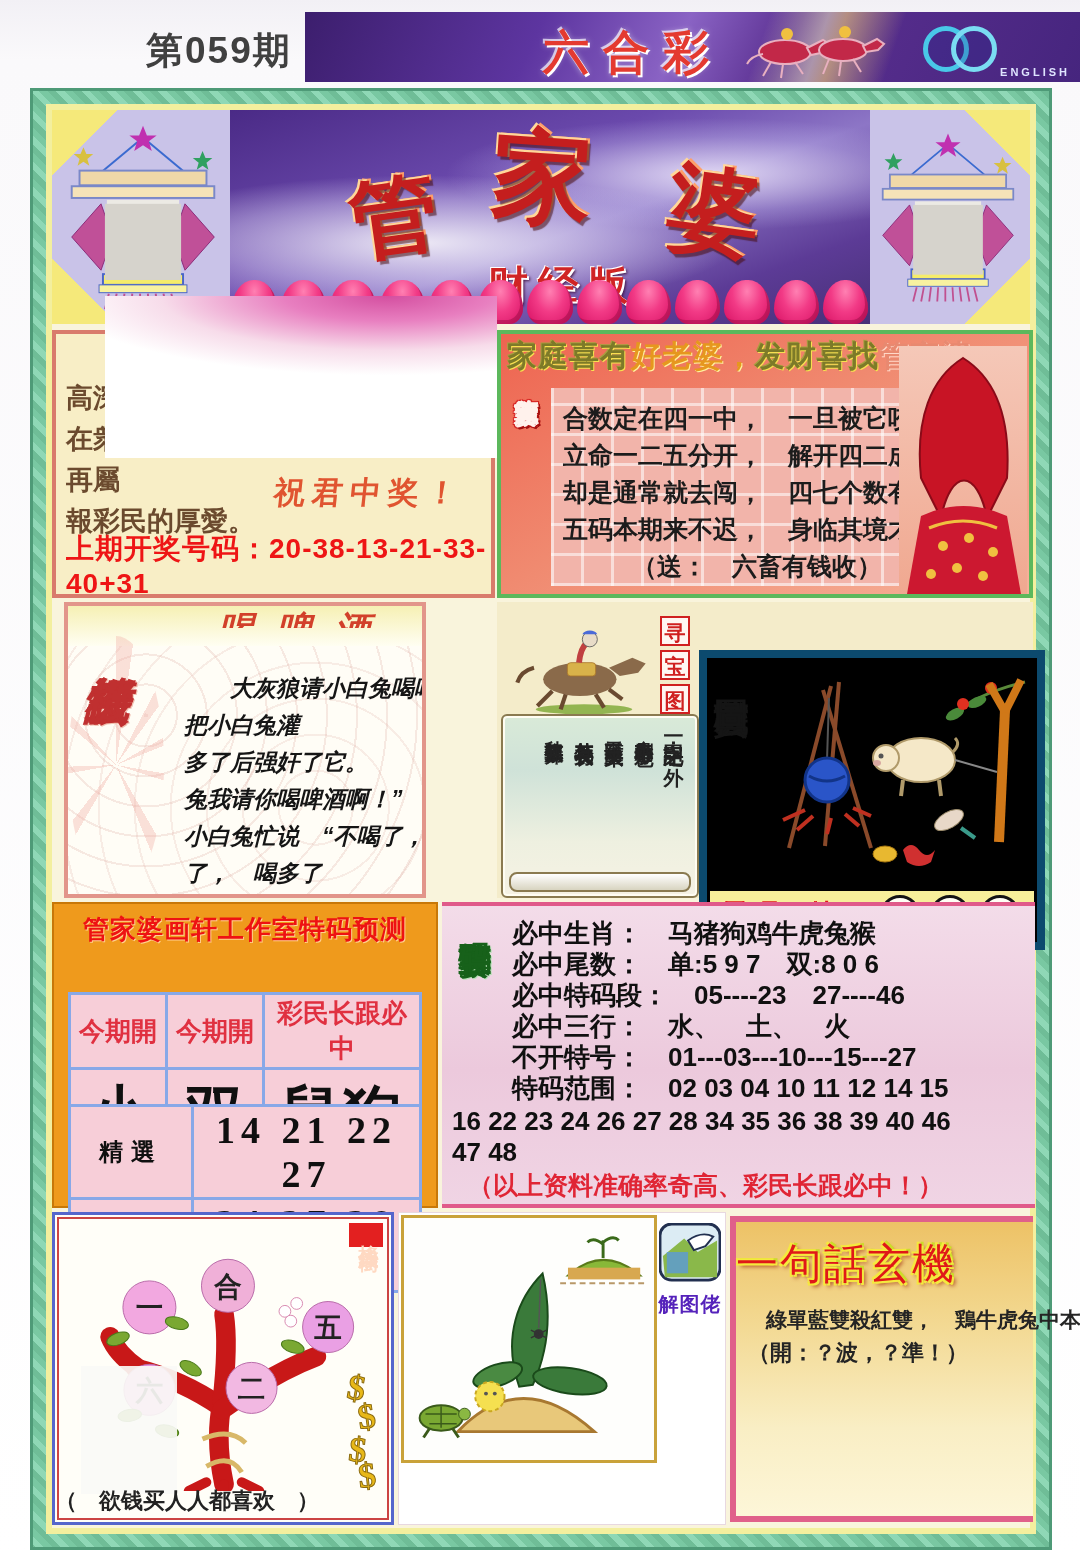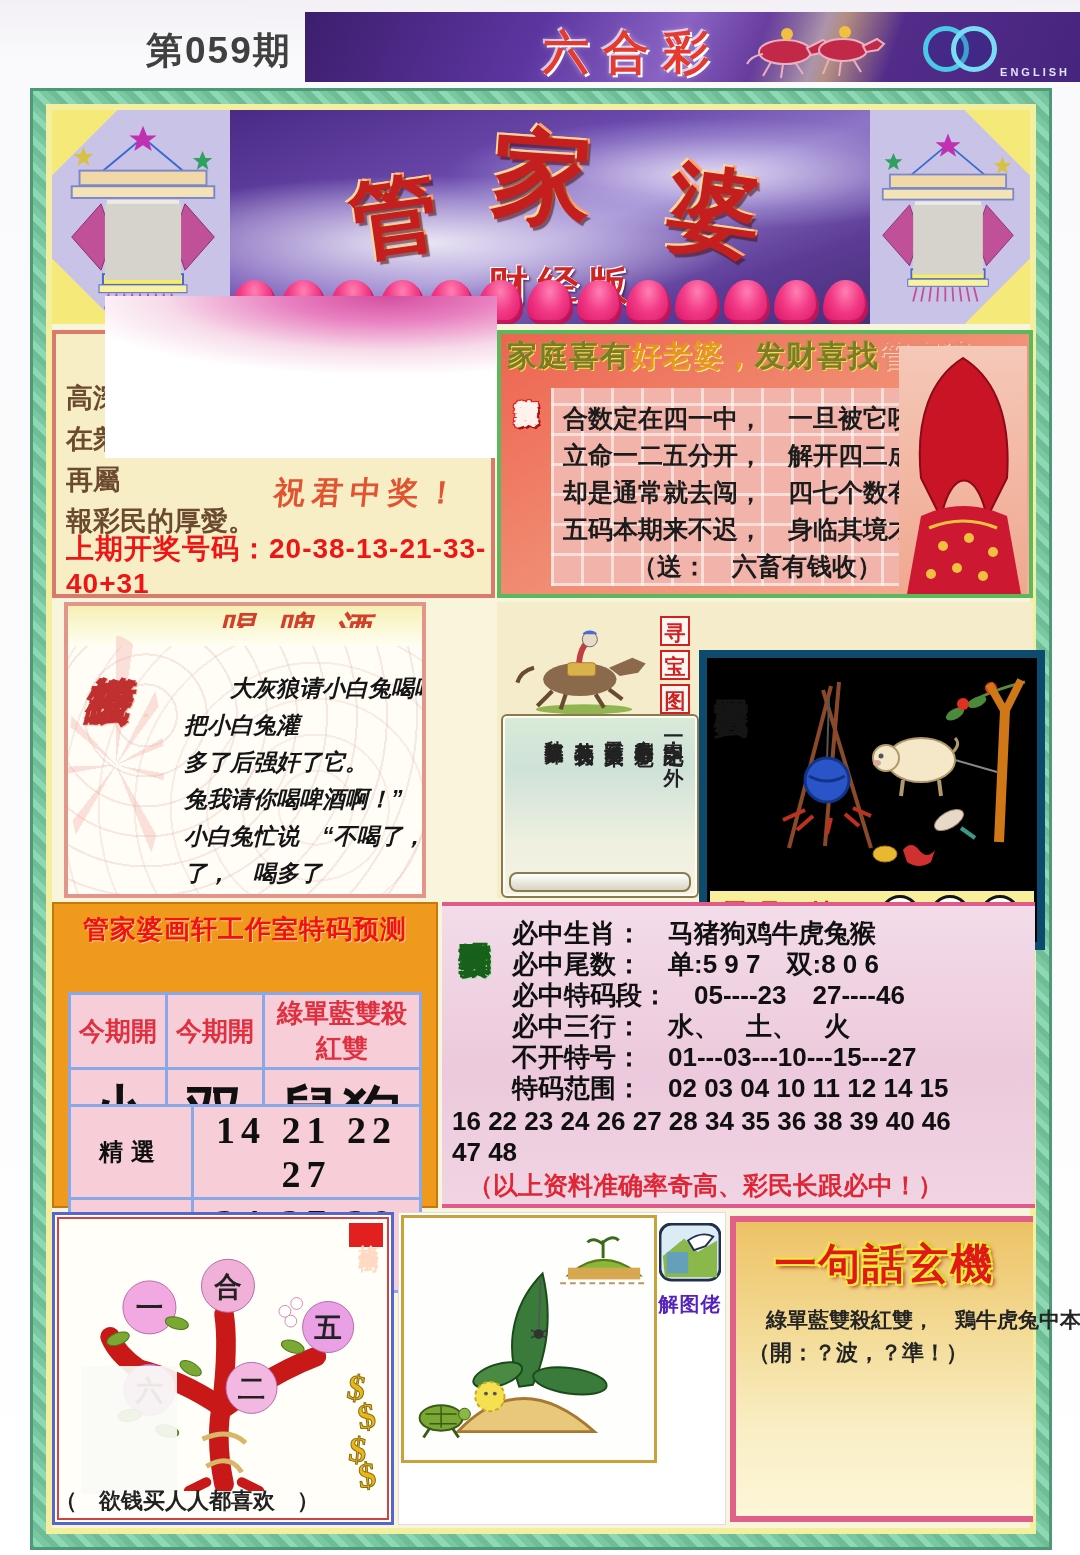--- a/index.html
+++ b/index.html
@@ -108,21 +108,21 @@
   
   #tree{left:52px;top:1212px;width:342px;height:313px;background:#fffef8;border:3px solid #5566cc;outline:2px solid #cc4444;outline-offset:-7px;}
   #tree-label{position:absolute;right:8px;top:8px;width:34px;padding:6px 0;background:#e32020;color:#ffd9c2;writing-mode:vertical-rl;text-orientation:upright;font-size:20px;font-weight:900;text-align:center;letter-spacing:4px;}
   #tree-caption{position:absolute;left:0;right:0;bottom:6px;font-size:22px;font-weight:800;color:#222;}
   #tree-patch{position:absolute;left:26px;bottom:28px;width:96px;height:128px;background:rgba(250,250,246,.92);}
   #picbox{left:398px;top:1212px;width:328px;height:313px;background:#ffffff;border:1px solid #e8d8e0;}
   #picframe{position:absolute;left:2px;top:2px;width:250px;height:242px;border:3px solid #c9a23a;background:#fefefc;}
   #solver{position:absolute;left:256px;top:10px;width:70px;text-align:center;}
   #solver-label{margin-top:4px;font-size:20px;font-weight:900;color:#5522bb;letter-spacing:1px;}
   #oneline{left:730px;top:1216px;width:303px;height:306px;background:linear-gradient(180deg,#edc266 0%,#f2d68c 30%,#f9eec4 70%,#fdf6d8 100%);border-left:6px solid #e0608a;border-top:6px solid #e0608a;border-bottom:6px solid #e0608a;}
-  #oneline-title{position:absolute;left:0;right:0;top:14px;text-align:center;font-size:42px;font-weight:700;color:#e01818;letter-spacing:2px;text-shadow:2px 2px 0 #f5e93e,-2px -2px 0 #f5e93e,2px -2px 0 #cddc2a,-2px 2px 0 #f5e93e,3px 3px 4px #a03010;}
+  #oneline-title{position:absolute;left:0;right:0;top:14px;font-size:42px;font-weight:400;color:#e01818;letter-spacing:2px;text-shadow:2px 2px 0 #f5e93e,-2px -2px 0 #f5e93e,2px -2px 0 #cddc2a,-2px 2px 0 #f5e93e,3px 3px 4px #a03010;}
   #oneline-l1{position:absolute;left:30px;top:84px;font-size:21px;font-weight:800;color:#242424;white-space:nowrap;}
   #oneline-l2{position:absolute;left:12px;top:116px;font-size:22px;font-weight:800;color:#242424;}
 </style>
 </head>
 <body>
 
 <div>
 
   <div class="abs" id="issue">第059期</div>
   <div class="abs" id="banner">
@@ -373,21 +373,21 @@
     </div>
   </div>
 
   <div class="panel" id="predict">
     <div id="predict-title">管家婆画轩工作室特码预测</div>
     <table id="ptable">
       <tbody>
           <tr>
         <td class="hd" style="width:92px">今期開</td>
         <td class="hd" style="width:92px">今期開</td>
-        <td class="hd">綠單藍雙殺紅雙</td>
+        <td class="hd">彩民长跟必中</td>
       </tr>
       <tr>
         <td class="big">小</td>
         <td class="big">双</td>
         <td class="big">鼠狗</td>
       </tr>
     </tbody>
       </table>
     <table id="ntable">
       <tbody>

